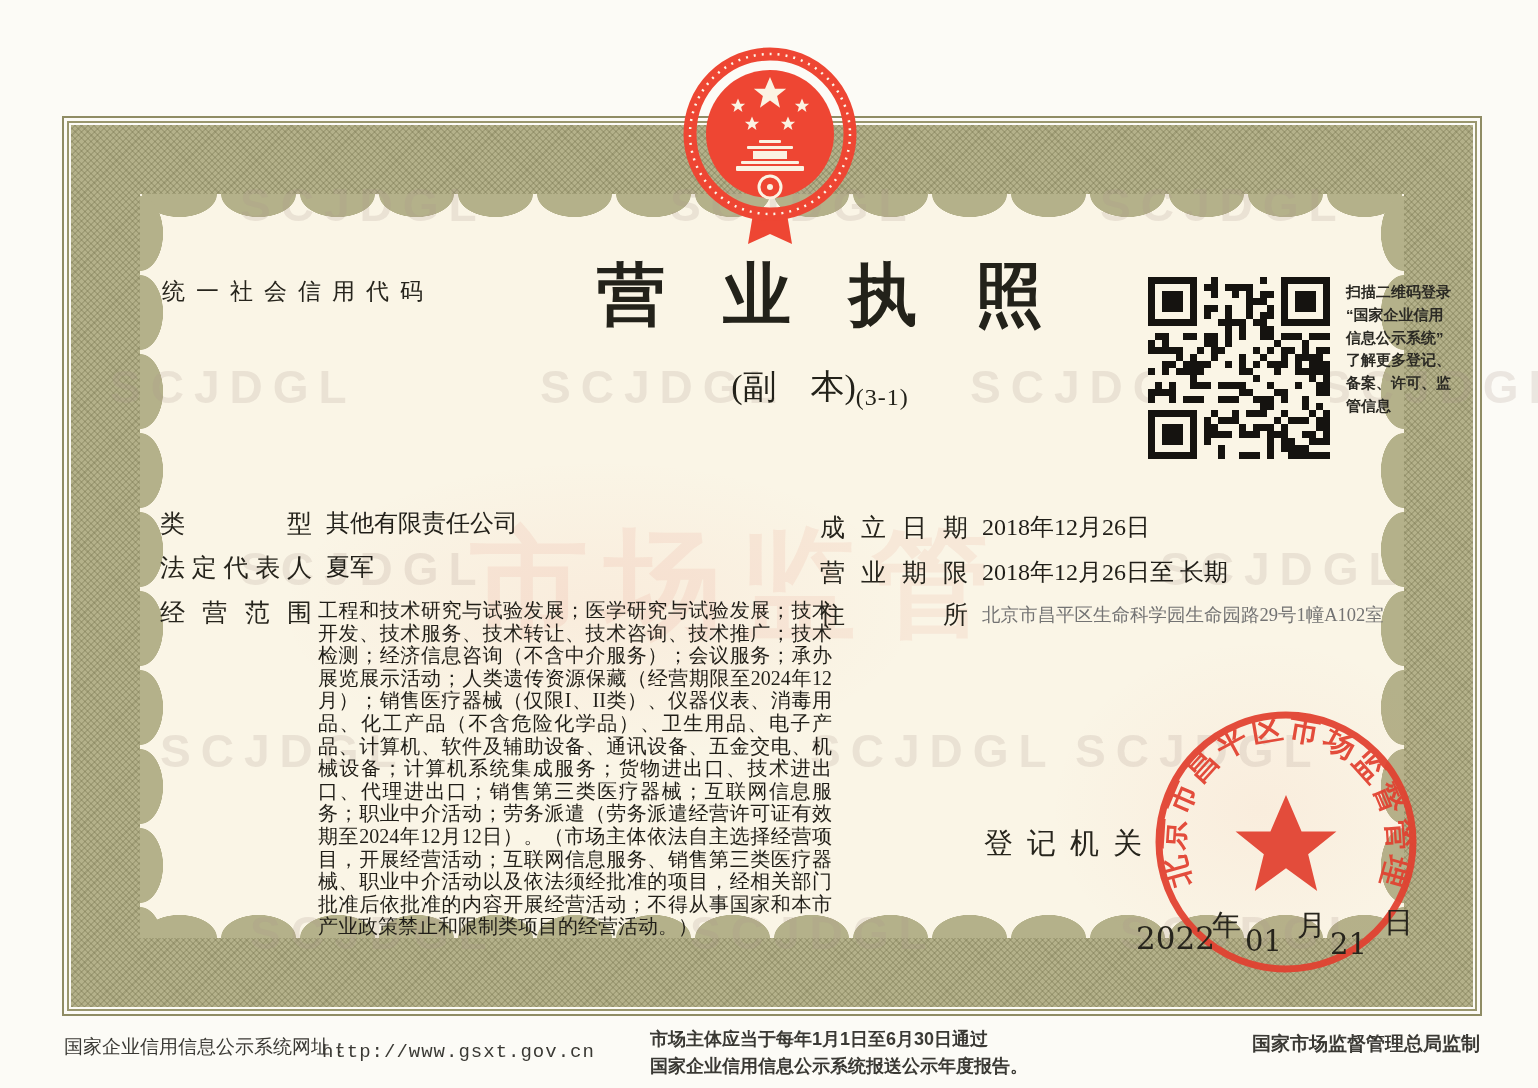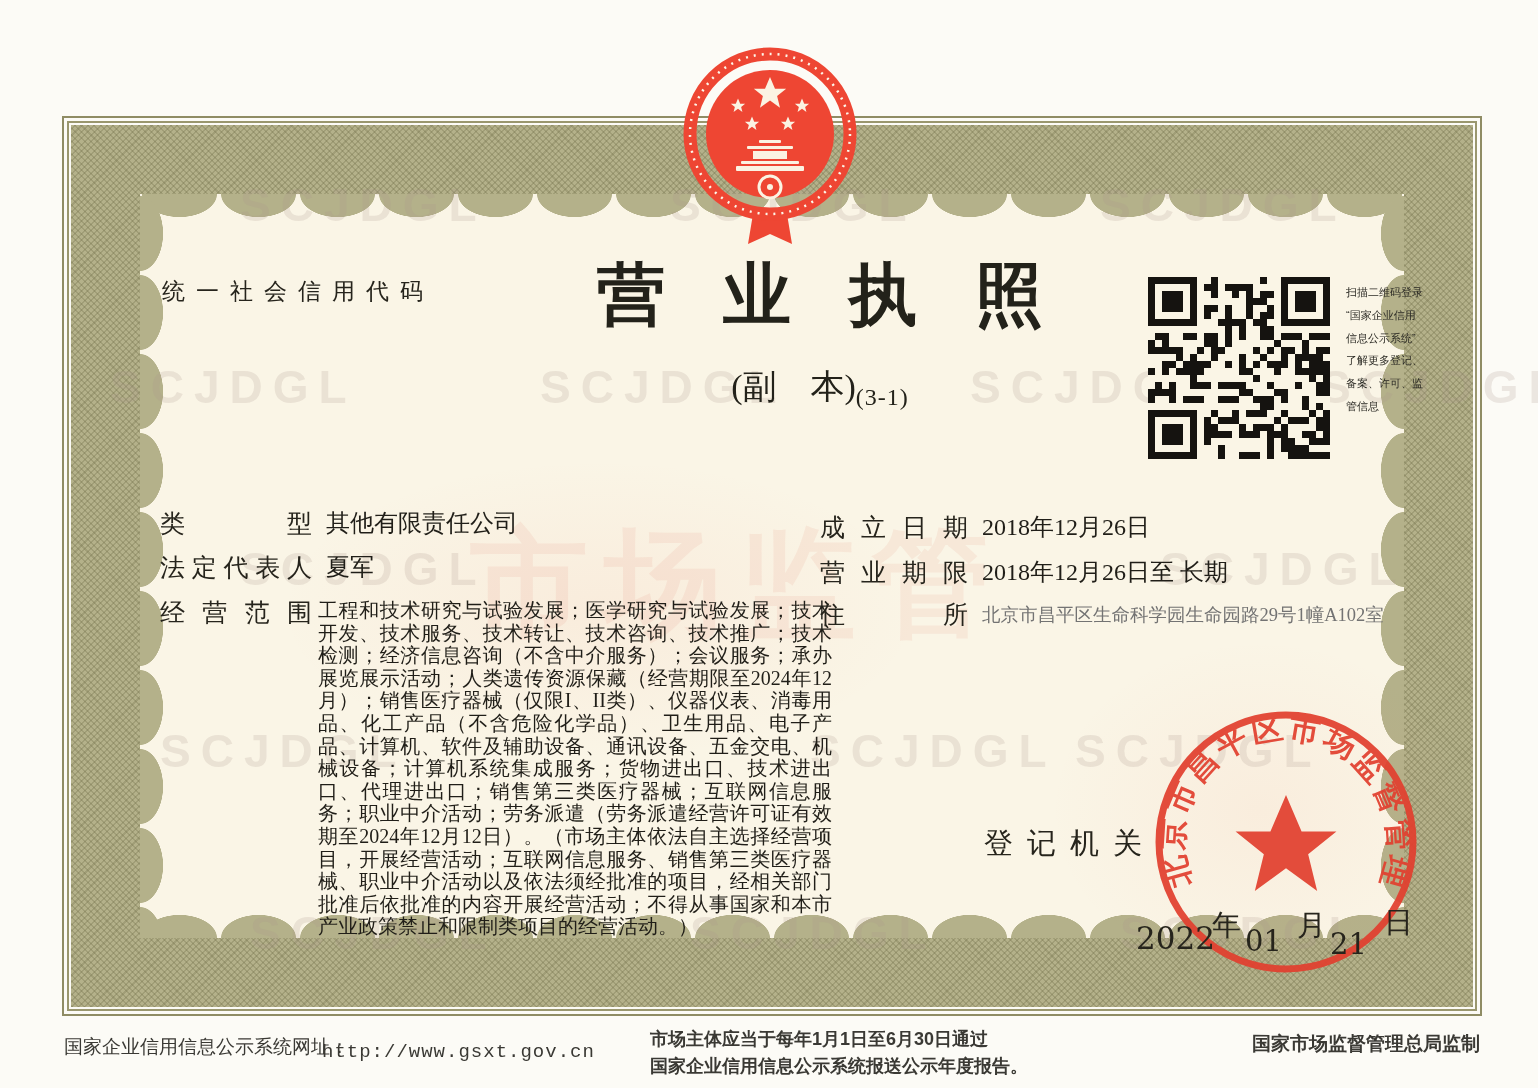--- a/index.html
+++ b/index.html
@@ -52,21 +52,21 @@
   .emblem{left:681px;top:42px;width:178px;height:210px;z-index:6;}
   
   .qr{left:1148px;top:277px;width:182px;height:182px;background:#faf5e6;}
   .qr-grid{position:absolute;inset:0;display:grid;grid-template-columns:repeat(26,7px);grid-auto-rows:7px;}
   .qr-grid i{display:block;}
   .qr-grid i.on{background:#151310;}
   .finder{position:absolute;width:35px;height:35px;border:7px solid #151310;background:#faf5e6;display:flex;}
   .finder::after{content:"";margin:auto;width:21px;height:21px;background:#151310;}
   .f-tl{left:0;top:0;} .f-tr{right:0;top:0;} .f-bl{left:0;bottom:0;}
   .qr-caption{left:1346px;top:281px;width:140px;font-family:"Liberation Sans",sans-serif;
-    font-weight:400;font-size:11px;line-height:22.8px;color:#2b2a24;}
+    font-weight:700;font-size:15px;line-height:22.8px;color:#2b2a24;}
   
   .frow{position:absolute;display:flex;align-items:flex-start;}
   .flabel{display:inline-block;width:152px;text-align:justify;text-align-last:justify;
     font-size:25px;color:#26241c;flex:none;}
   .fvalue{margin-left:14px;font-size:24px;color:#201e18;white-space:nowrap;}
   .scope-text{left:318px;top:599px;width:514px;font-size:20px;line-height:22.6px;
     text-align:justify;color:#201e18;}
   .addr{font-size:18.5px;margin-left:14px;white-space:nowrap;color:#737373;padding-top:4px;}
   
   .reg-label{left:984px;top:824px;font-size:29px;letter-spacing:14px;color:#26241c;}

